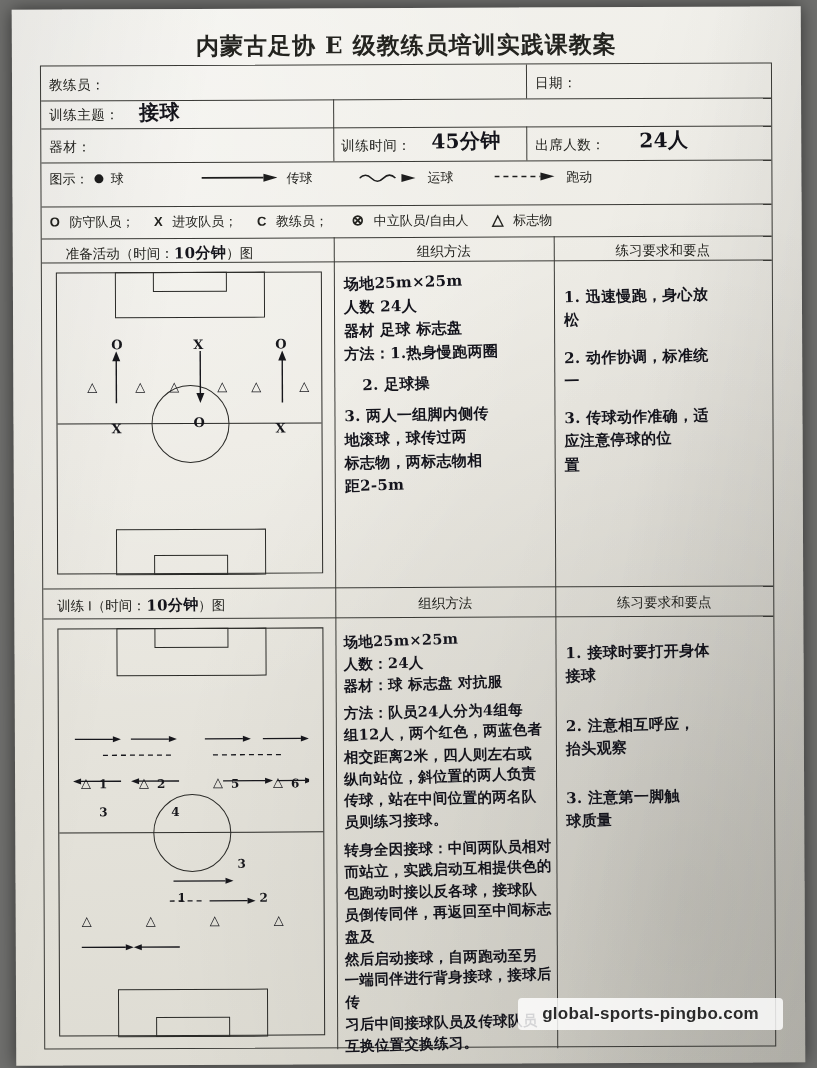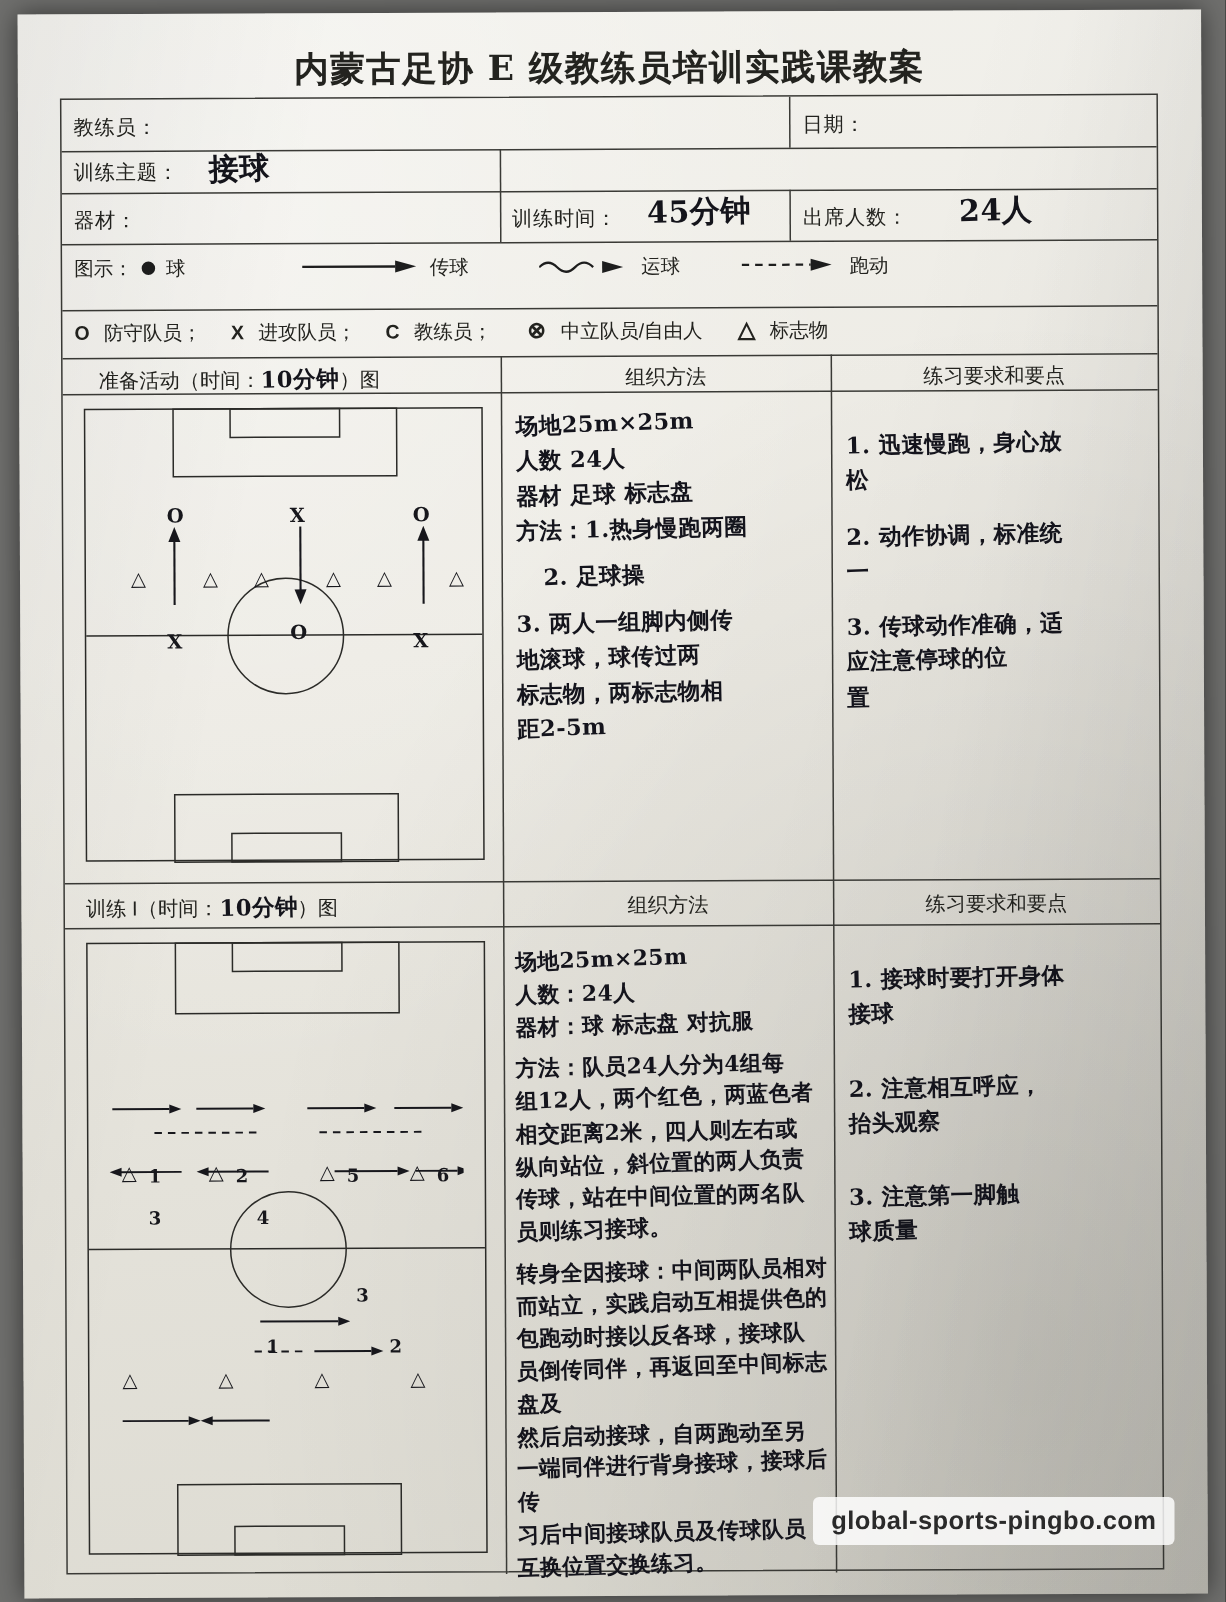--- a/index.html
+++ b/index.html
@@ -142,21 +142,21 @@
   .sl1 { transform: rotate(-1.6deg); }
   .sl2 { transform: rotate(-1.0deg); }
 
   
   .watermark {
     position: absolute;
     right: 34px;
     bottom: 38px;
     background: rgba(255,255,255,0.82);
     border-radius: 4px;
-    padding: 6px 12px;
+    padding: 6px 24px;
     font-size: 17px;
     font-weight: bold;
     color: #2a2a2a;
     letter-spacing: 0.3px;
     z-index: 20;
     font-family: "Liberation Sans", sans-serif;
   }
 
   
   .shadowstrip {

